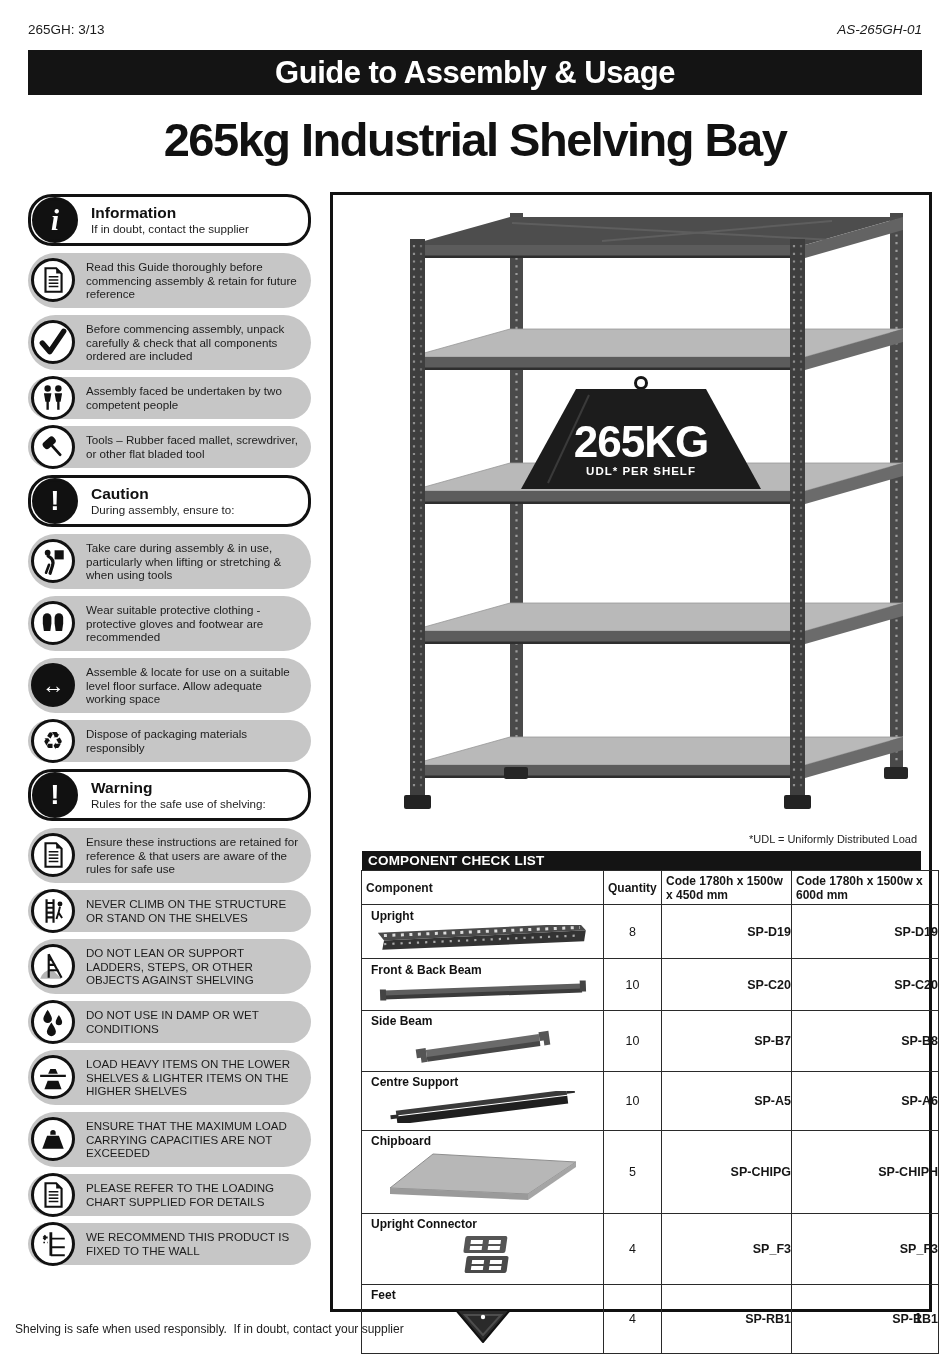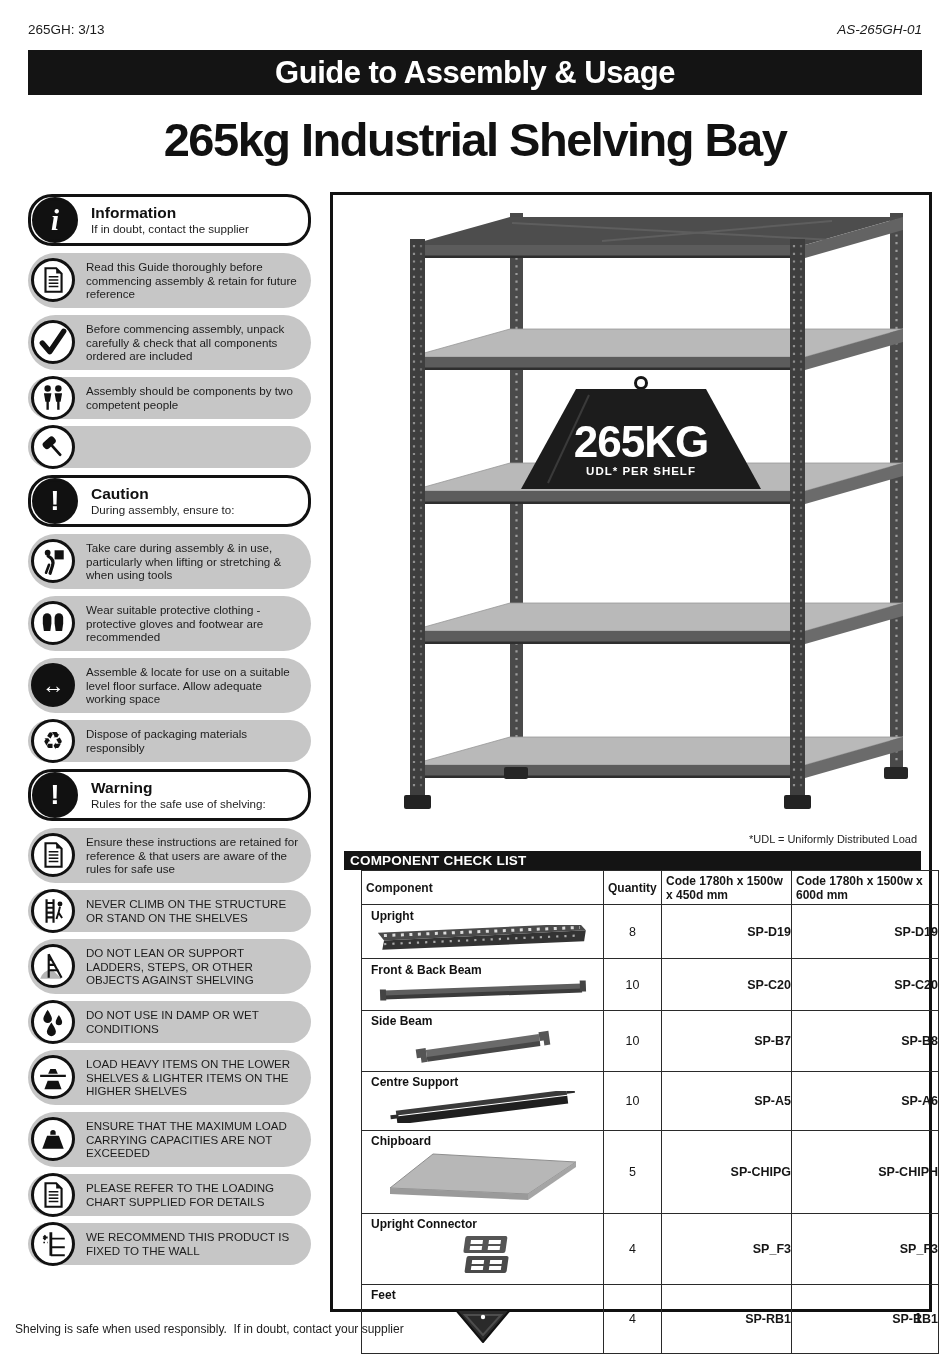--- a/index.html
+++ b/index.html
@@ -49,21 +49,21 @@
   .panel {
     position:absolute; left:330px; top:192px; width:602px; height:1120px;
     border:3px solid #111; background:#fff;
   }
   .figure-wrap { position:absolute; left:19px; top:4px; width:588px; height:622px; }
   .udl-note { position:absolute; top:638px; right:12px; font-size:11px; color:#222; }
 
   .checklist { position:absolute; left:11px; top:656px; width:577px; }
   .cl-titlebar {
     background:#141414; color:#fff; font-weight:bold; font-size:13.5px;
-    height:19px; line-height:19px; padding-left:6px; letter-spacing:0.2px;
+    height:19px; line-height:19px; padding-left:6px; letter-spacing:0.2px;margin-left:18px;
   }
   table.cl { width:577px; border-collapse:collapse; table-layout:fixed;margin-left:17px; }
   table.cl td, table.cl th { border:1.6px solid #2a2a2a; vertical-align:middle; }
   table.cl th { font-size:12px; text-align:left; padding:2px 4px; height:34px; }
   th.qty-h { text-align:center; padding:2px 1px; }
   td.comp { padding:3px 9px; vertical-align:top; }
   .comp-name { font-weight:bold; font-size:12px; color:#111; }
   .part-img { text-align:center; margin-top:2px; }
   td.qty { text-align:center; font-size:12.5px; }
   td.code { text-align:right; font-size:12.5px; font-weight:bold; }
@@ -116,32 +116,33 @@
 
   <div class="pill">
     <span class="circ">
       <svg viewBox="0 0 28 28" fill="#111">
           <circle cx="9" cy="5.2" r="3"></circle>
           <path d="M5.5 9.5h7l-1.4 8h-1v7.5h-2.2v-7.5h-1z"></path>
           <circle cx="19" cy="5.2" r="3"></circle>
           <path d="M15.5 9.5h7l-1.4 8h-1v7.5h-2.2v-7.5h-1z"></path>
         </svg>
     </span>
-    <div>Assembly should be components by two competent people</div>
+    <div>Assembly faced be undertaken by two competent people</div>
   </div>
 
   <div class="pill">
     <span class="circ">
       <svg viewBox="0 0 28 28">
           <g transform="rotate(-42 14 14)" fill="#111">
             <rect x="7.5" y="5" width="13" height="7.5" rx="3"></rect>
             <rect x="12.8" y="12" width="2.6" height="13" rx="1"></rect>
           </g>
         </svg>
     </span>
+    <div>Tools – Rubber faced mallet, screwdriver, or other flat bladed tool</div>
   </div>
 
   <div class="pill hdr">
     <span class="circ">
         <span class="excl-g">!</span>
       </span>
     <div class="h-title">Caution</div>
     <div class="h-sub">During assembly, ensure to:</div>
   </div>
 

